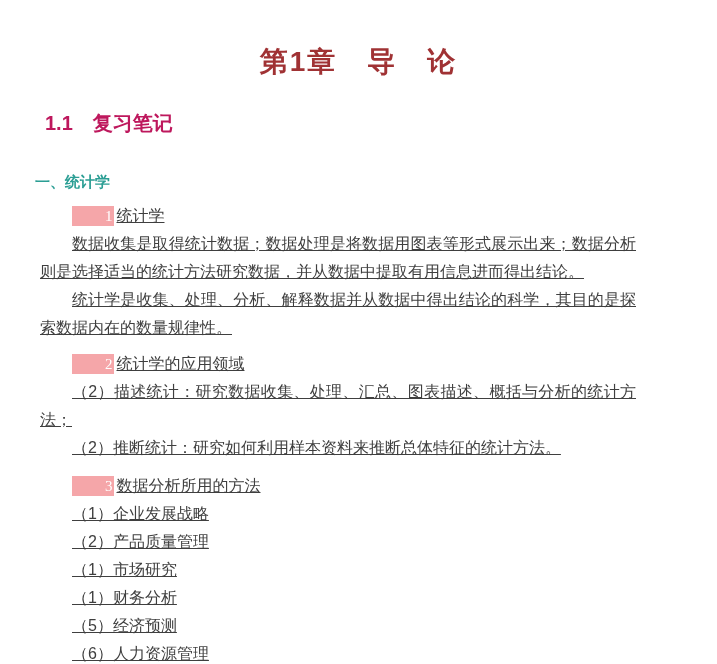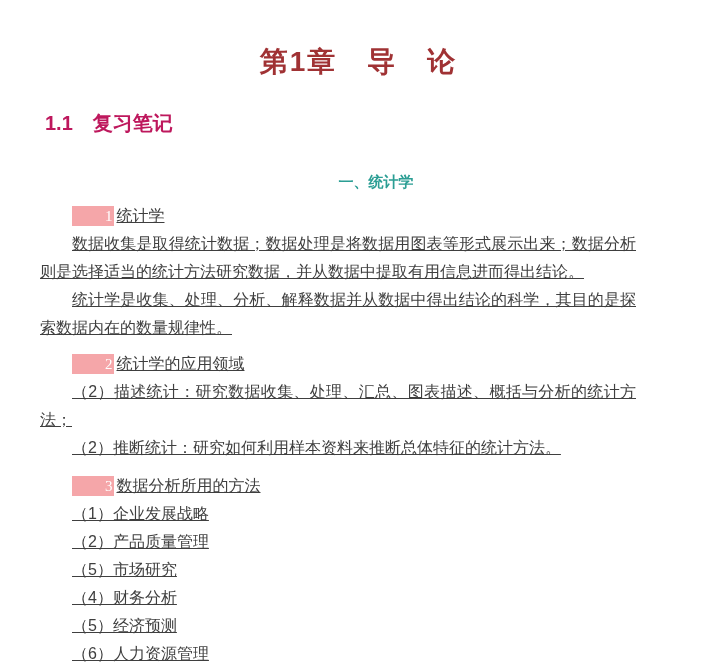--- a/index.html
+++ b/index.html
@@ -32,21 +32,20 @@
     font-size: 20px;
     font-weight: bold;
     line-height: 28px;
     color: #be185d;
   }
   .subsection-heading {
     margin: 36px 0 11px 35px; 
     font-size: 15px;
     line-height: 18px;
     color: #2b9e94;
-    text-align: center;
   }
   .body-text {
     font-size: 16px;
     line-height: 28px;
     color: #3f3f3f;
     text-align: justify;
   }
   p {
     margin: 0;
     text-decoration: underline;
@@ -98,22 +97,22 @@
     <p class="indent">（2）描述统计：研究数据收集、处理、汇总、图表描述、概括与分析的统计方法；</p>
 
     <p class="indent">（2）推断统计：研究如何利用样本资料来推断总体特征的统计方法。</p>
 
     <p class="point-heading gap-large"><span class="num-badge">3</span><span>数据分析所用的方法</span></p>
 
     <p class="indent">（1）企业发展战略</p>
 
     <p class="indent">（2）产品质量管理</p>
 
-    <p class="indent">（5）市场研究</p>
+    <p class="indent">（1）市场研究</p>
 
-    <p class="indent">（4）财务分析</p>
+    <p class="indent">（1）财务分析</p>
 
     <p class="indent">（5）经济预测</p>
 
     <p class="indent">（6）人力资源管理</p>
 
   </div>
 </div>
 
 </body></html>

